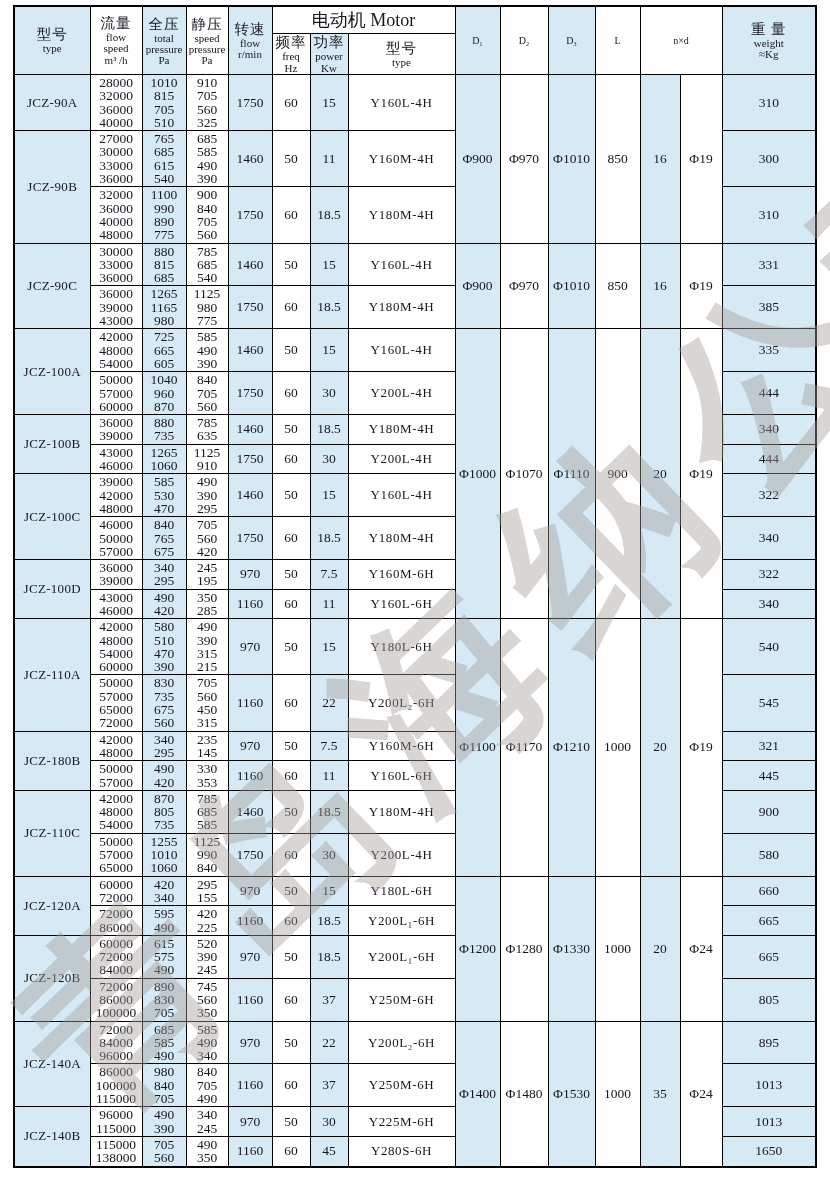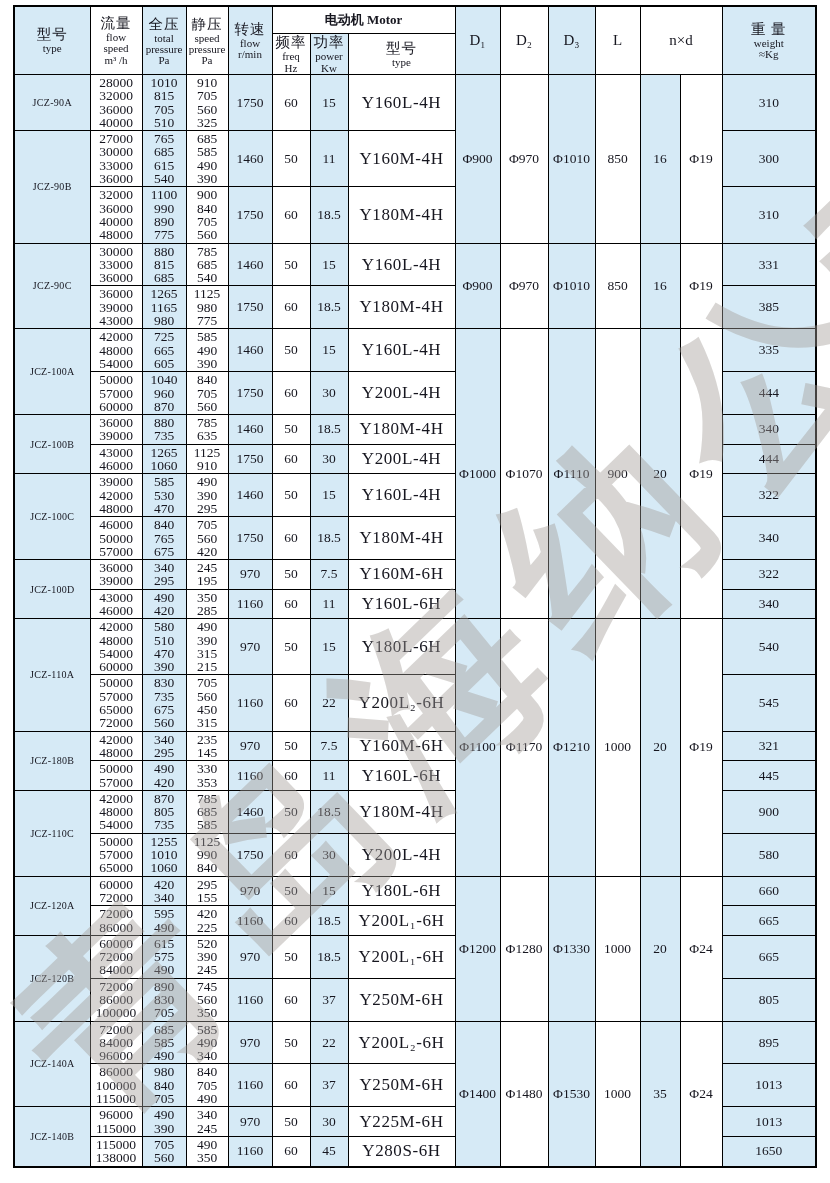--- a/index.html
+++ b/index.html
@@ -7,26 +7,26 @@
     width:830px;height:1183px;background:#ffffff;position:relative;overflow:hidden;
     font-family:"Liberation Serif","DejaVu Serif",serif;color:#16161f;
   }
   table{border-collapse:collapse;table-layout:fixed;position:absolute;left:13px;top:5px;border:2px solid #000;}
   td,th{border:1px solid #000;text-align:center;vertical-align:middle;padding:0;font-weight:normal;overflow:hidden;}
   .c-blue{background:#d6eaf6;}
   .c-white{background:#ffffff;}
   .zh{display:block;font-size:14.5px;line-height:17px;letter-spacing:1px;}
   .en{display:block;font-size:11px;line-height:11.5px;}
   .en-sm{display:block;font-size:11px;line-height:11px;}
-  .motor-head{font-size:13px;height:26px;font-weight:bold;}
-  .dim-head{font-size:15px;}
+  .motor-head{font-size:18px;height:26px;}
+  .dim-head{font-size:10px;}
   .vals{font-size:13.5px;line-height:13.3px;padding:1px 0;white-space:pre-line;}
   td.single{font-size:13.5px;}
-  td.model-cell{font-size:10px;letter-spacing:0.3px;}
-  td.motor-cell{font-size:17px;letter-spacing:0.6px;border-radius:14px;}
+  td.model-cell{font-size:13px;letter-spacing:0.3px;}
+  td.motor-cell{font-size:13px;letter-spacing:0.6px;border-radius:14px;}
   #watermark{
     position:absolute;left:-100px;top:560px;width:1100px;text-align:center;
     transform:rotate(-44deg);pointer-events:none;z-index:5;
     font-size:195px;font-weight:bold;letter-spacing:28px;white-space:nowrap;
     color:#a39d98;opacity:0.42;
   }
 </style>
 </head>
 <body>
 

